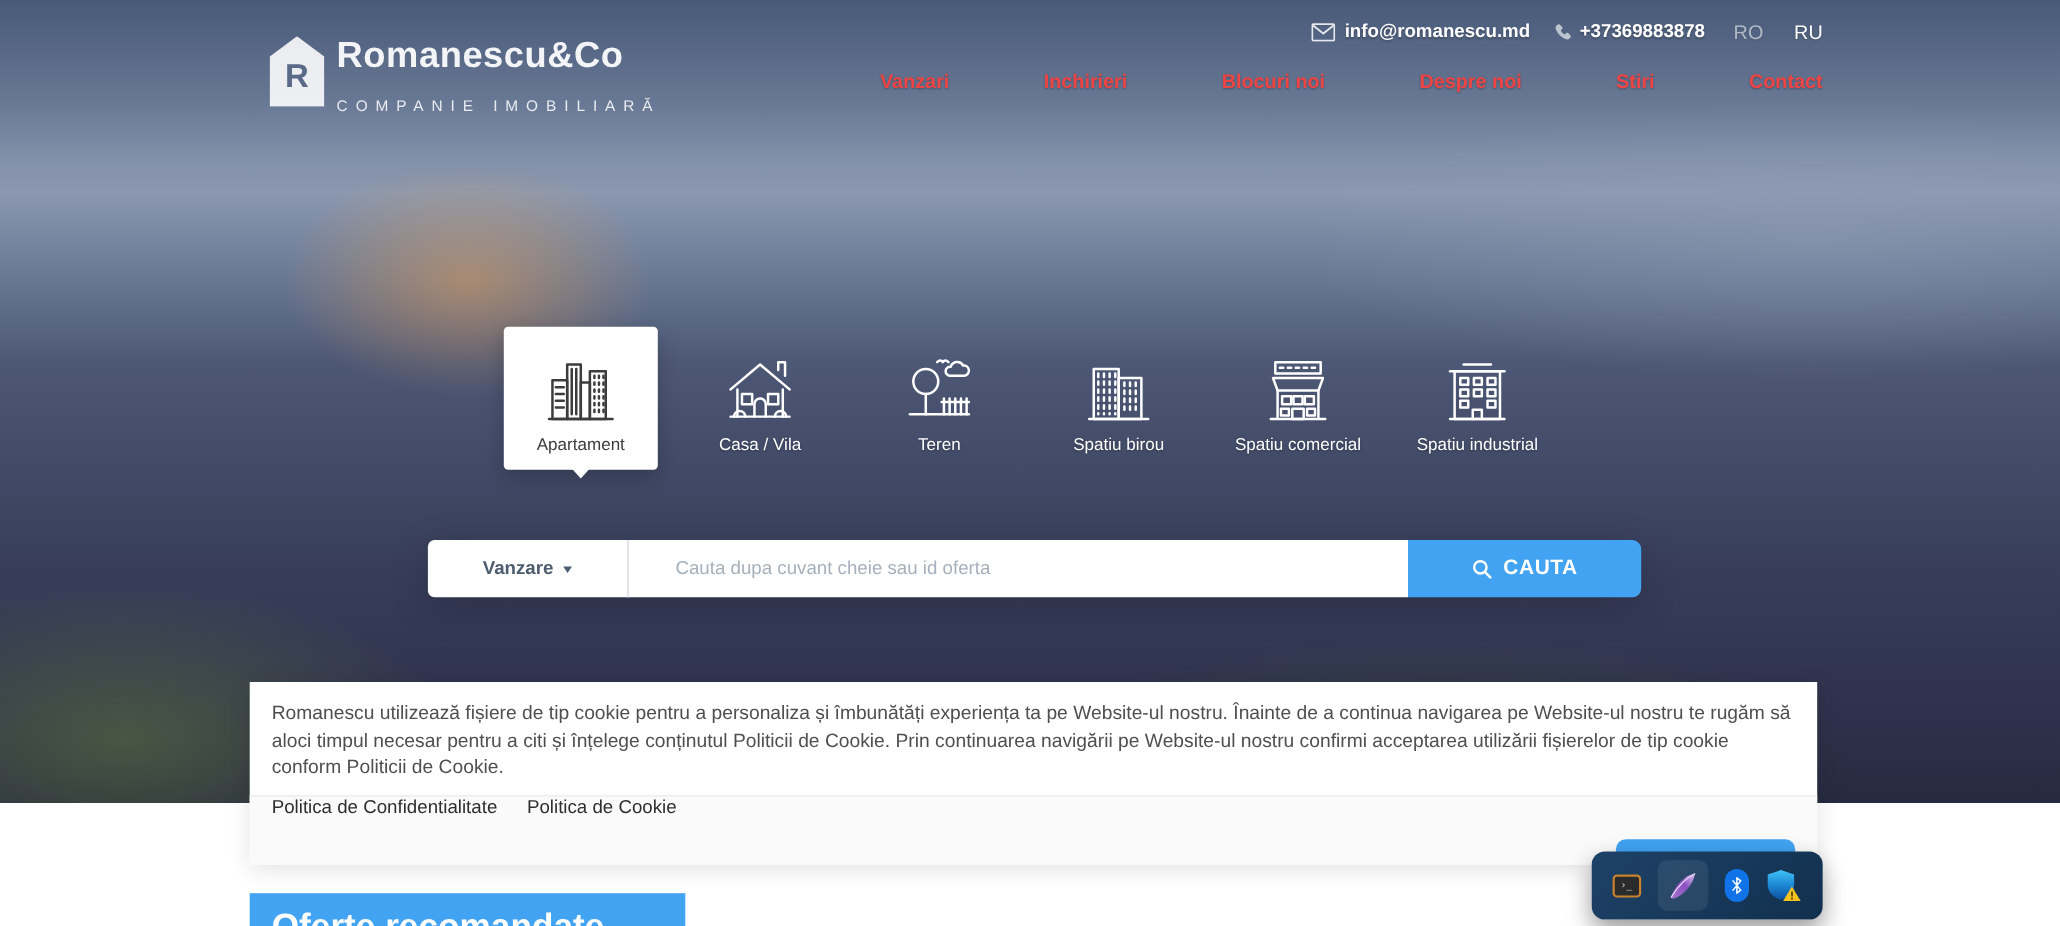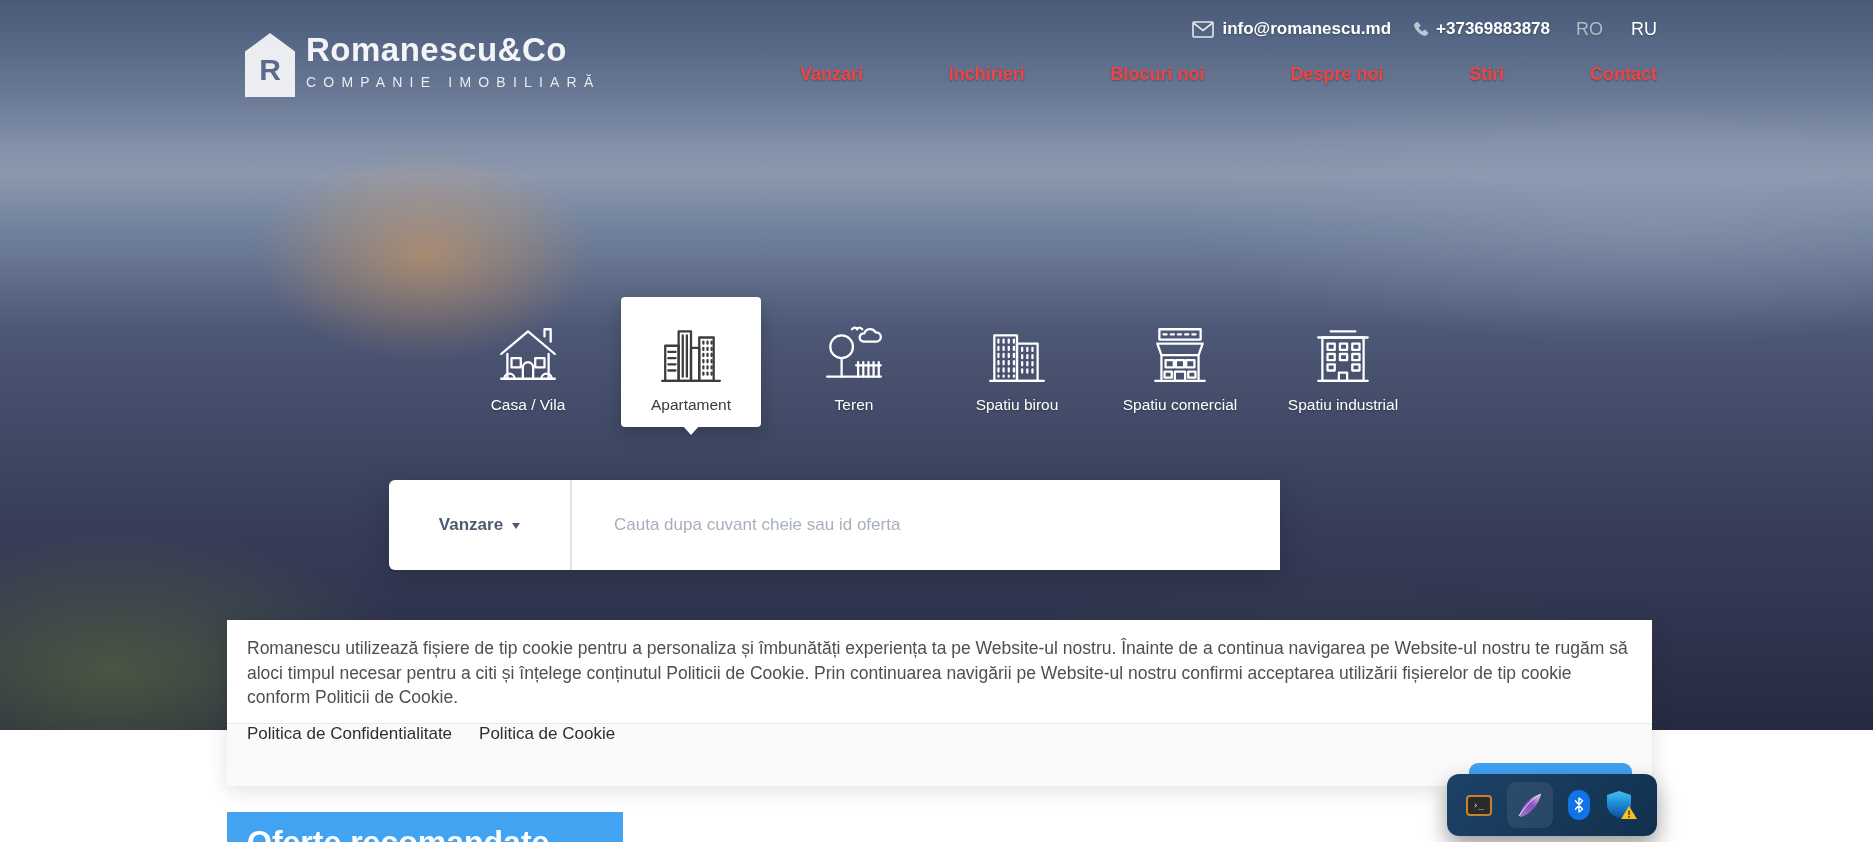--- a/index.html
+++ b/index.html
@@ -19,21 +19,21 @@
   .hero::after{content:"";position:absolute;inset:0;
     background:linear-gradient(180deg,rgba(25,35,58,.30),rgba(25,35,58,0) 140px);}
 
   
   .logo{position:absolute;left:245px;top:33px;display:flex;gap:11px;z-index:5;cursor:pointer;}
   .logo-house{width:50px;height:64px;background:rgba(255,255,255,.88);
     clip-path:polygon(50% 0,100% 29%,100% 100%,0 100%,0 29%);
     display:flex;align-items:center;justify-content:center;padding-top:10px;box-sizing:border-box;}
   .logo-r{font-weight:700;font-size:30px;color:#5a6a88;line-height:1;}
   .logo-name{font-size:33px;font-weight:700;color:rgba(255,255,255,.93);line-height:1.05;letter-spacing:.5px;}
-  .logo-tagline{font-size:14px;letter-spacing:7.2px;color:rgba(255,255,255,.85);margin-top:6px;white-space:nowrap;}
+  .logo-tagline{font-size:14px;letter-spacing:7.2px;color:rgba(255,255,255,.85);margin-top:20px;white-space:nowrap;}
 
   .contact-row{position:absolute;top:19px;right:216px;display:flex;align-items:flex-start;gap:20px;z-index:5;
     color:#fff;font-size:17px;font-weight:700;text-shadow:0 1px 2px rgba(0,0,0,.25);}
   .contact-item{display:flex;align-items:center;gap:8px;cursor:pointer;}
   .contact-item svg{opacity:.85;}
   .langs{display:flex;gap:28px;font-weight:400;font-size:18px;margin-left:6px;}
   .lang{cursor:pointer;}
   .lang.dim{opacity:.55;}
 
   .nav{position:absolute;left:800px;top:64px;width:857px;display:flex;justify-content:space-between;z-index:5;
@@ -45,21 +45,21 @@
   .tab{width:140px;height:130px;margin-right:23px;display:flex;flex-direction:column;align-items:center;
        color:#fff;position:relative;cursor:pointer;text-shadow:0 1px 2px rgba(0,0,0,.3);}
   .tab .ticon{height:82px;margin-top:8px;display:flex;align-items:flex-end;justify-content:center;}
   .tab .tlabel{margin-top:9px;font-size:15.5px;}
   .tab.active{background:#fff;color:#3c3c3c;border-radius:4px;
        box-shadow:0 6px 18px rgba(0,0,0,.20);text-shadow:none;}
   .tab.active::after{content:"";position:absolute;left:50%;bottom:-17px;transform:translateX(-50%);
        border:9px solid transparent;border-top:10px solid #fff;}
 
   
-  .searchbar{position:absolute;left:389px;top:480px;height:90px;display:flex;z-index:4;
+  .searchbar{position:absolute;left:389px;top:491px;height:52px;display:flex;z-index:4;
        filter:drop-shadow(0 8px 16px rgba(0,0,0,.18));justify-content:center;}
   .sb-white{width:891px;background:#fff;border-radius:6px 0 0 6px;display:flex;align-items:center;}
   .sb-seg{display:flex;align-items:center;justify-content:center;gap:9px;
        font-weight:700;font-size:17px;color:#4d5c6e;cursor:pointer;height:100%;}
   .sb-seg.deal{width:181px;}
   .sb-seg.loc{width:199px;}
   .caret{width:0;height:0;border:4.5px solid transparent;border-top:6px solid #4d5c6e;margin-top:5px;}
   .sb-div{width:1px;height:100%;background:#e4e4e4;}
   .sb-input{flex:1;border:0;outline:none;font-size:17px;color:#333;padding:0 20px 0 42px;
        font-family:"Liberation Sans",sans-serif;background:transparent;}
@@ -136,50 +136,50 @@
     <a>Vanzari</a>
     <a>Inchirieri</a>
     <a>Blocuri noi</a>
     <a>Despre noi</a>
     <a>Stiri</a>
     <a>Contact</a>
   </nav>
 
   <div class="tabs">
 
-    <div class="tab">
-      <span class="ticon">
-        <svg width="66" height="66" viewBox="0 0 64 64" fill="none" stroke="currentColor" stroke-width="2.2" stroke-linecap="round" stroke-linejoin="round">
-          <path d="M6 32 L32 10 L58 32"></path>
-            <path d="M48 15v-7h6v12"></path>
-          <path d="M12 32v24M52 32v24"></path>
-            <path d="M6 56h52"></path>
-          <path d="M27 56v-11a5 5 0 0 1 10 0v11"></path>
-          <rect x="16" y="36" width="9" height="9"></rect>
-            <rect x="39" y="36" width="9" height="9"></rect>
-          <path d="M9 56a5 5 0 0 1 10 0M45 56a5 5 0 0 1 10 0"></path>
-        </svg>
-      </span>
-      <span class="tlabel">Casa / Vila</span>
-    </div>
-
     <div class="tab active">
       <span class="ticon">
         <svg width="68" height="66" viewBox="0 0 64 64" fill="none" stroke="currentColor" stroke-width="2.2" stroke-linecap="round" stroke-linejoin="round">
           <rect x="7" y="24" width="13" height="34"></rect>
             <path d="M10 30h7M10 36h7M10 42h7M10 48h7"></path>
           <rect x="20" y="10" width="12" height="48"></rect>
             <path d="M24 14v40M28 14v40"></path>
           <rect x="32" y="26" width="8" height="32"></rect>
           <rect x="40" y="16" width="14" height="42"></rect>
           <path stroke-dasharray="2 4" d="M44 20v34M48 20v34M52 20v34"></path>
           <path d="M4 58h56"></path>
         </svg>
       </span>
       <span class="tlabel">Apartament</span>
+    </div>
+
+    <div class="tab">
+      <span class="ticon">
+        <svg width="66" height="66" viewBox="0 0 64 64" fill="none" stroke="currentColor" stroke-width="2.2" stroke-linecap="round" stroke-linejoin="round">
+          <path d="M6 32 L32 10 L58 32"></path>
+            <path d="M48 15v-7h6v12"></path>
+          <path d="M12 32v24M52 32v24"></path>
+            <path d="M6 56h52"></path>
+          <path d="M27 56v-11a5 5 0 0 1 10 0v11"></path>
+          <rect x="16" y="36" width="9" height="9"></rect>
+            <rect x="39" y="36" width="9" height="9"></rect>
+          <path d="M9 56a5 5 0 0 1 10 0M45 56a5 5 0 0 1 10 0"></path>
+        </svg>
+      </span>
+      <span class="tlabel">Casa / Vila</span>
     </div>
 
     <div class="tab">
       <span class="ticon">
         <svg width="66" height="66" viewBox="0 0 64 64" fill="none" stroke="currentColor" stroke-width="2.2" stroke-linecap="round" stroke-linejoin="round">
           <circle cx="20" cy="25" r="11"></circle>
             <path d="M20 36v18"></path>
           <path d="M6 54h52"></path>
           <path d="M36 40v14M41 40v14M46 40v14M51 40v14M56 40v14M34 43h24"></path>
           <path d="M41 20a4 4 0 0 1 1-8 6 6 0 0 1 11-1 4 4 0 0 1 1 9z"></path>
@@ -245,20 +245,27 @@
   <div class="searchbar">
     <div class="sb-white">
       <div class="sb-seg deal">
         <span>Vanzare</span>
         <i class="caret"></i>
       </div>
       <div class="sb-div"></div>
       <div class="sb-div"></div>
       <input class="sb-input" type="text" placeholder="Cauta dupa cuvant cheie sau id oferta" style="">
     </div>
+    <button class="cauta">
+      <svg width="19" height="19" viewBox="0 0 22 22" fill="none" stroke="#fff" stroke-width="2.6" stroke-linecap="round">
+        <circle cx="9" cy="9" r="6.5"></circle>
+          <path d="M14 14l5.5 5.5"></path>
+      </svg>
+      <span>CAUTA</span>
+    </button>
   </div>
 
   <div class="cookie-panel">
     <p class="cookie-text">Romanescu utilizează fișiere de tip cookie pentru a personaliza și îmbunătăți experiența ta pe Website-ul nostru. Înainte de a continua navigarea pe Website-ul nostru te rugăm să aloci timpul necesar pentru a citi și înțelege conținutul Politicii de Cookie. Prin continuarea navigării pe Website-ul nostru confirmi acceptarea utilizării fișierelor de tip cookie conform Politicii de Cookie.</p>
     <div class="cookie-footer">
       <a class="cookie-link">Politica de Confidentialitate</a>
       <a class="cookie-link">Politica de Cookie</a>
       <button class="cookie-accept"></button>
     </div>
   </div>

